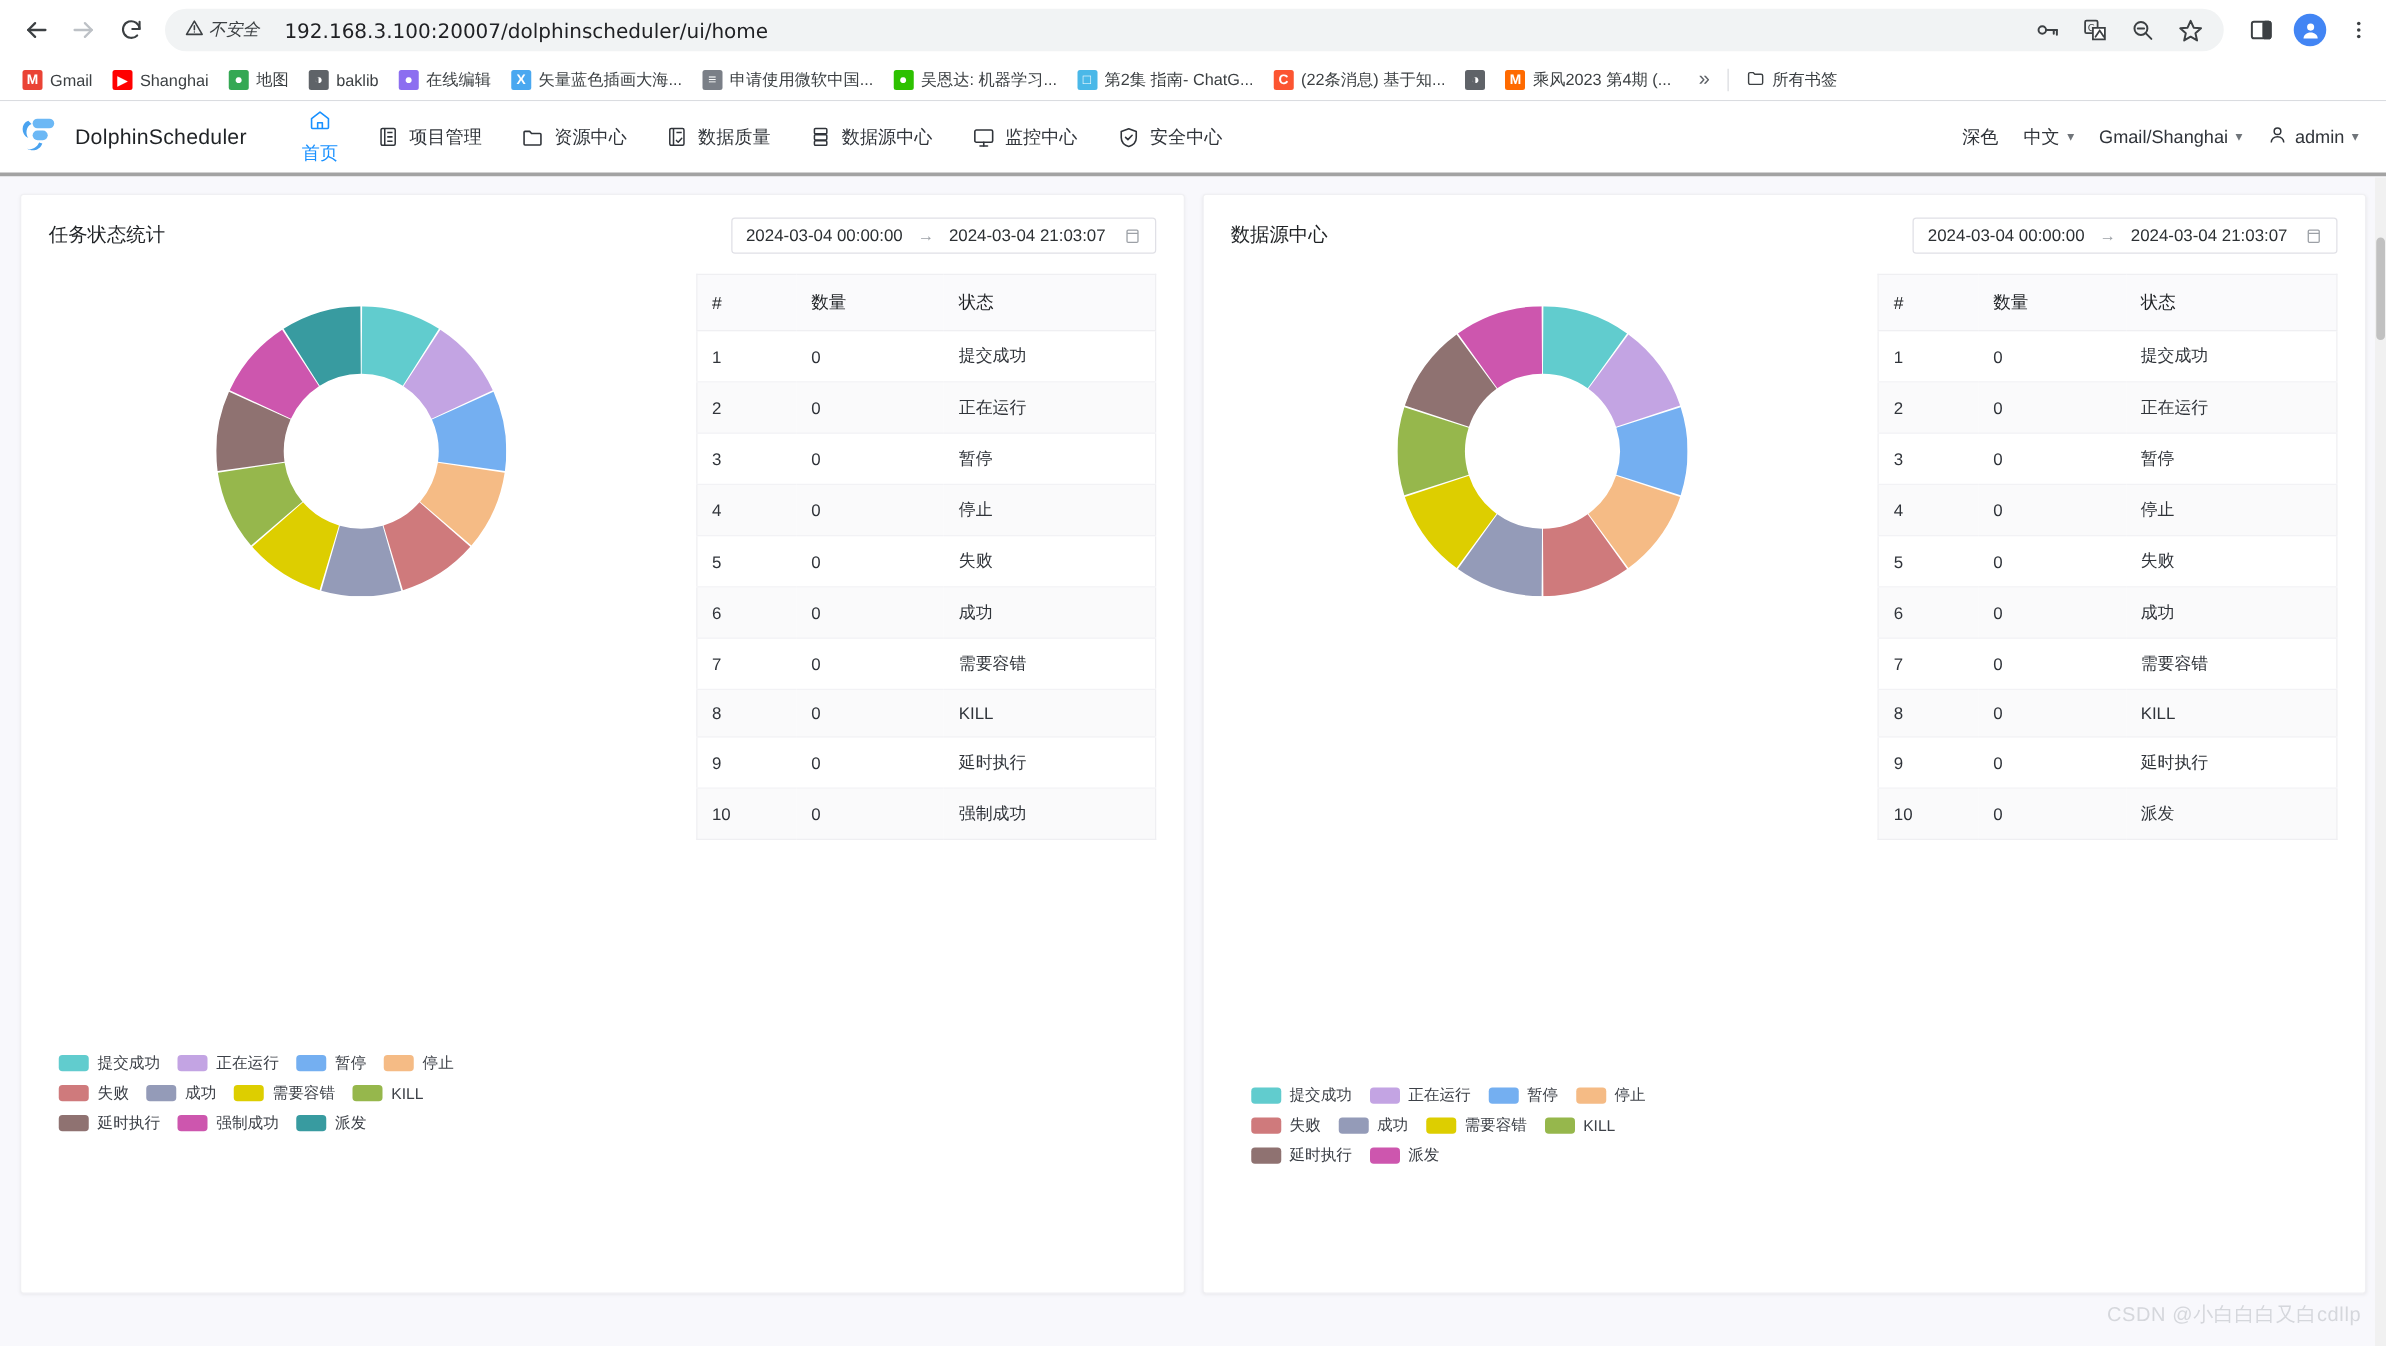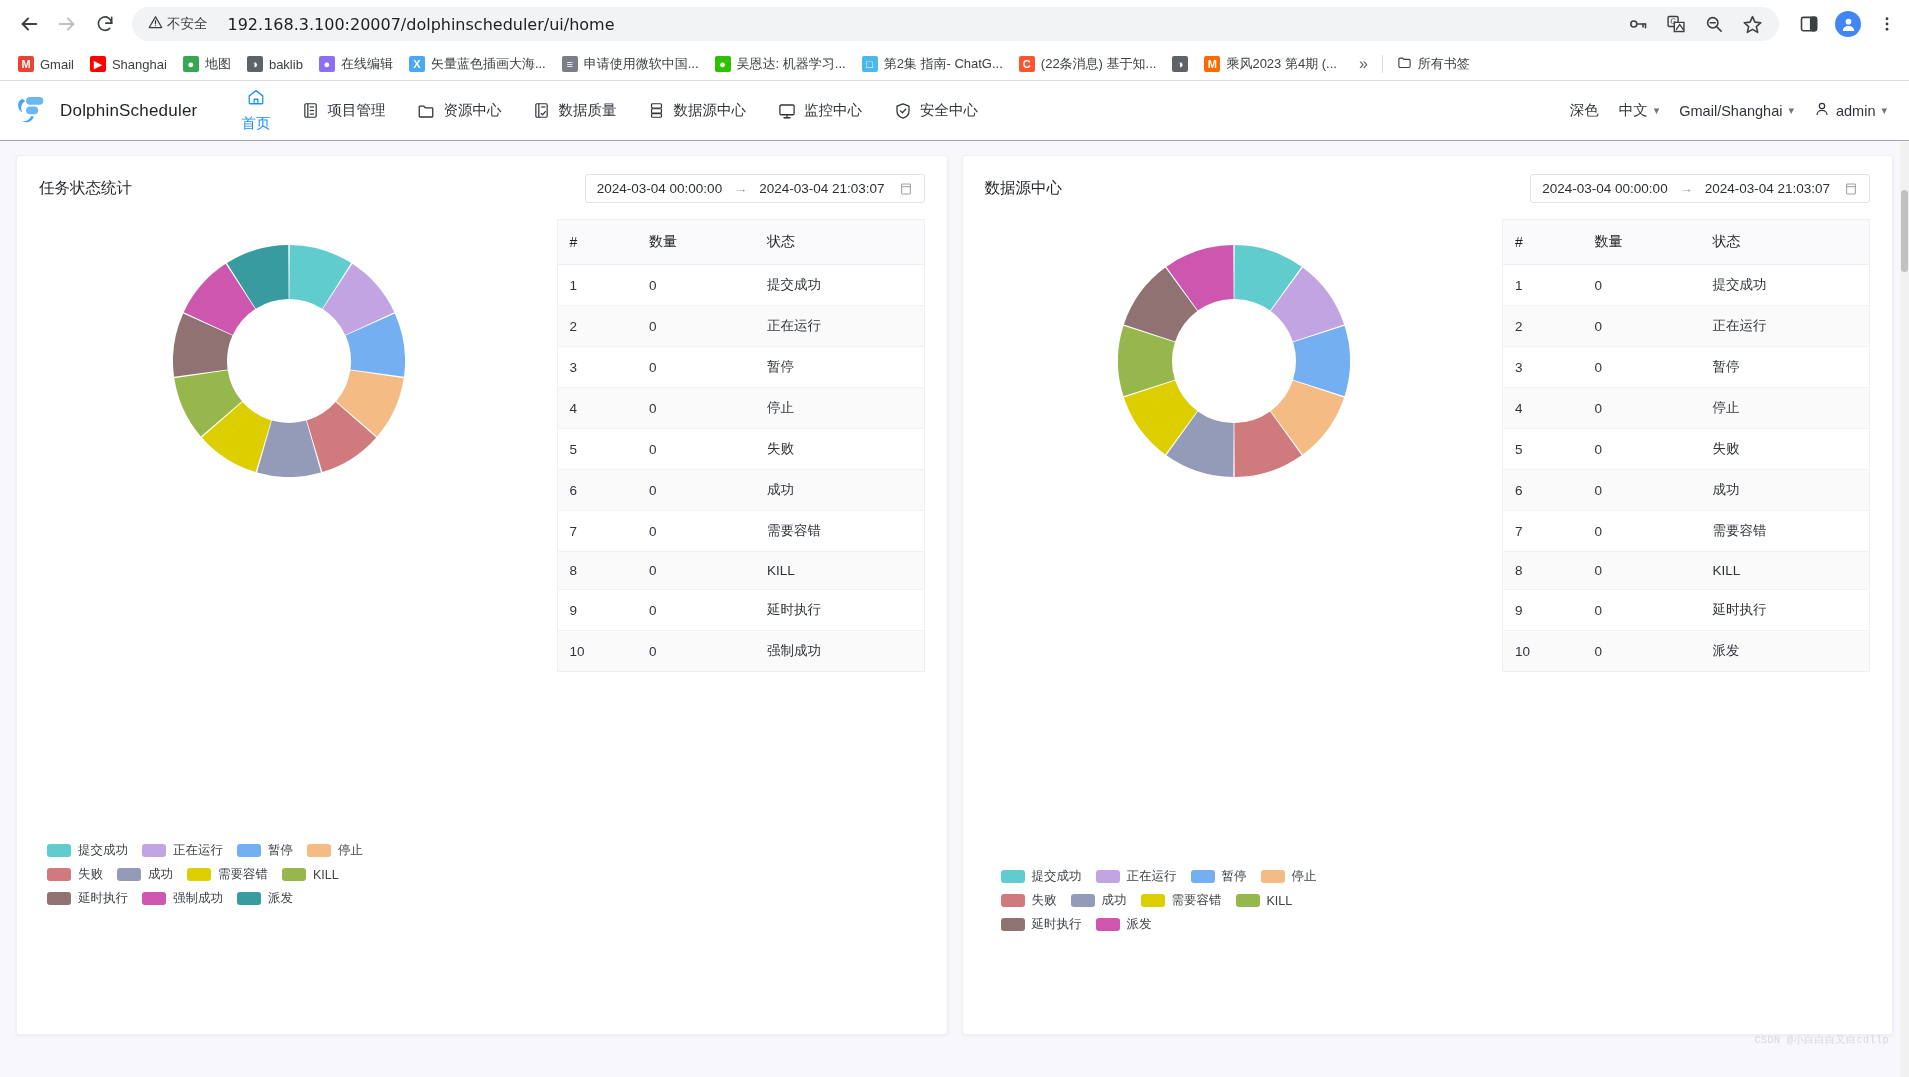--- a/index.html
+++ b/index.html
@@ -26,21 +26,21 @@
 
   .omnibox {
     flex: 1 1 auto; height: 34px; margin-left: 6px; margin-right: 4px;
     background: #f1f3f4; border-radius: 17px;
     display: flex; align-items: center; padding: 0 6px 0 10px;
     position: relative;
   }
   .not-secure {
     display: flex; align-items: center; gap: 4px;
     font-size: 13.5px; color: #3c4043; padding: 3px 9px 3px 6px;
-    border-radius: 14px; flex: none;
+    border-radius: 14px; flex: none; font-style: italic;
   }
   .not-secure .warn-ico { display: block; }
   .url-text {
     font-size: 16px; color: #202124; margin-left: 11px;
     white-space: nowrap; overflow: hidden;
     font-family: "DejaVu Sans", sans-serif;
   }
   .omni-actions {
     margin-left: auto; display: flex; align-items: center; gap: 16px;
     padding-right: 10px;
@@ -71,21 +71,21 @@
   .bm-sep { width: 1px; height: 18px; background: #dadce0; margin: 0 6px; }
   .bm-allbm { display:flex; align-items:center; gap:6px; padding: 4px 8px; cursor:pointer;text-align:right; }
 
   .chrome-divider { height: 1px; background: #dadce0; width: 100%; }
 
   
   .app { width: 100%; height: 1077px; background: #f8f8fc; }
 
   .ds-header {
     height: 60px; background: #ffffff; display: flex; align-items: center;
-    padding: 0 22px 0 14px; border-bottom: 1px solid #a3a3a3;
+    padding: 0 22px 0 14px; border-bottom: 3px solid #a3a3a3;
   }
   .brand { display: flex; align-items: center; gap: 8px; cursor: pointer; }
   .brand-name { font-size: 17px; color: #1f2225; font-weight: 500; letter-spacing: .2px; }
 
   .ds-nav { display: flex; align-items: center; margin-left: 30px; gap: 4px; }
   .ds-nav-item {
     display: flex; align-items: center; gap: 8px;
     padding: 8px 14px; font-size: 14.5px; color: #30343a; cursor: pointer;
     border-radius: 3px; white-space: nowrap;
   }
@@ -146,22 +146,22 @@
     gap: 7px 14px; font-size: 12.5px; color: #3d4148;
     padding: 0 20px;
   }
   .legend-item { display: flex; align-items: center; gap: 7px; cursor: pointer; }
   .legend-swatch { width: 24px; height: 13px; border-radius: 3px; flex: none; }
 
   .legend-left { position: absolute; left: 10px; top: 686px; width: 420px; }
   .legend-right { position: absolute; left: 18px; top: 712px; width: 400px; }
 
   .watermark {
-    position: absolute; right: 20px; bottom: 30px;
-    font-size: 10px; color: #d5d7dc; letter-spacing: .5px; font-family: Liberation Mono, monospace;
+    position: absolute; right: 20px; bottom: 14px;
+    font-size: 16px; color: #d5d7dc; letter-spacing: .5px;
   }
 
   
   .scrollbar {
     position: absolute; right: 0; top: 142px; width: 9px; height: 935px;
     background: #f1f1f1;
   }
   .scrollbar .thumb {
     position: absolute; top: 48px; left: 1px; width: 7px; height: 82px;
     background: #c1c1c1; border-radius: 4px;

